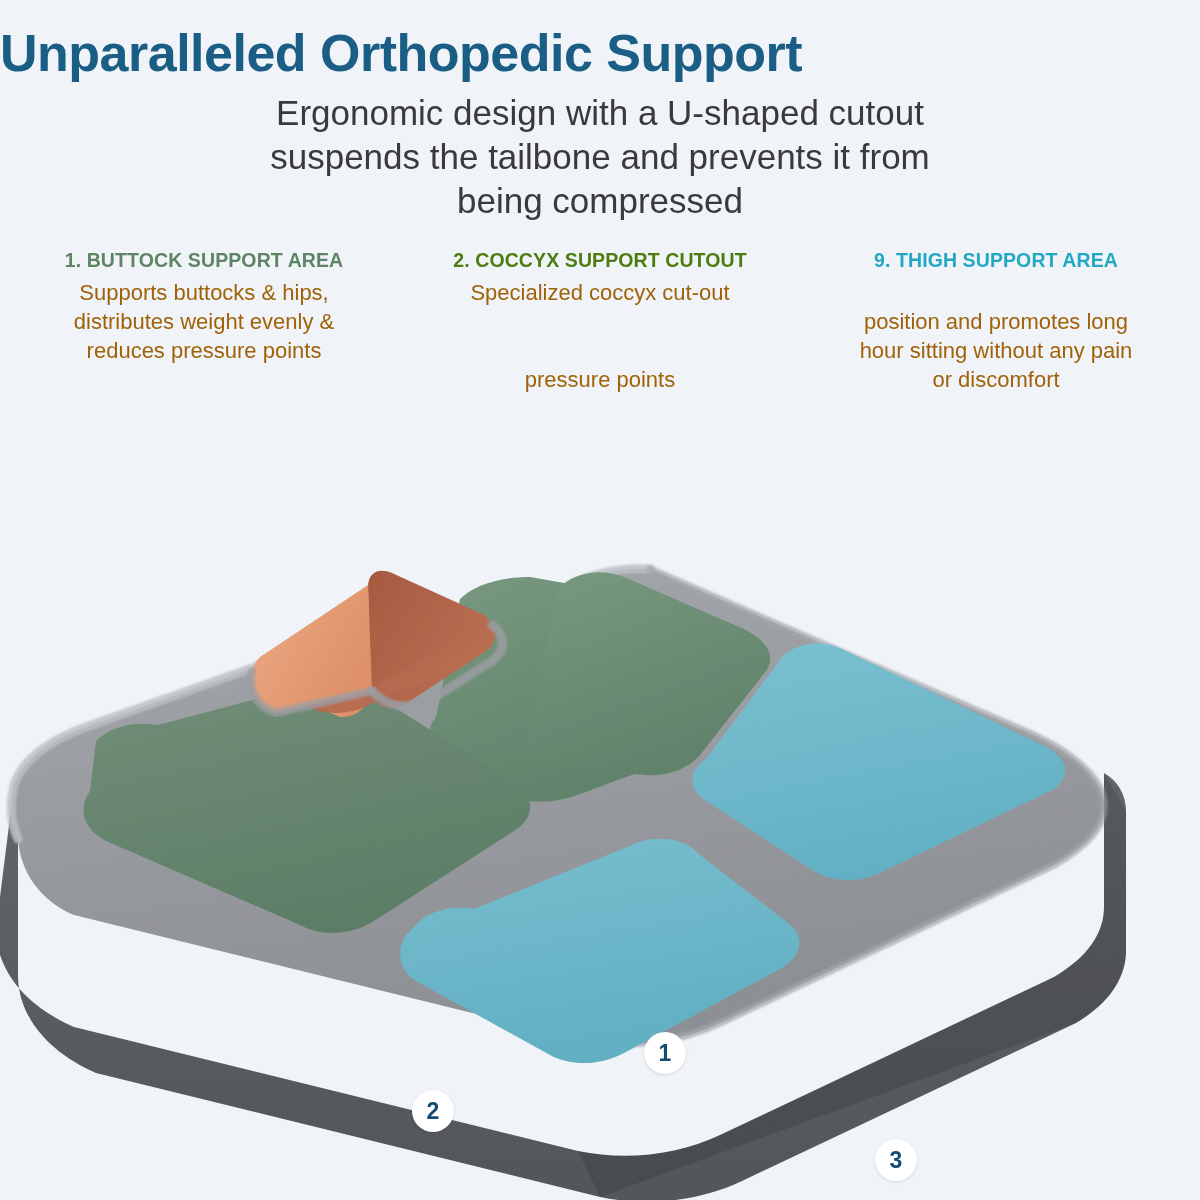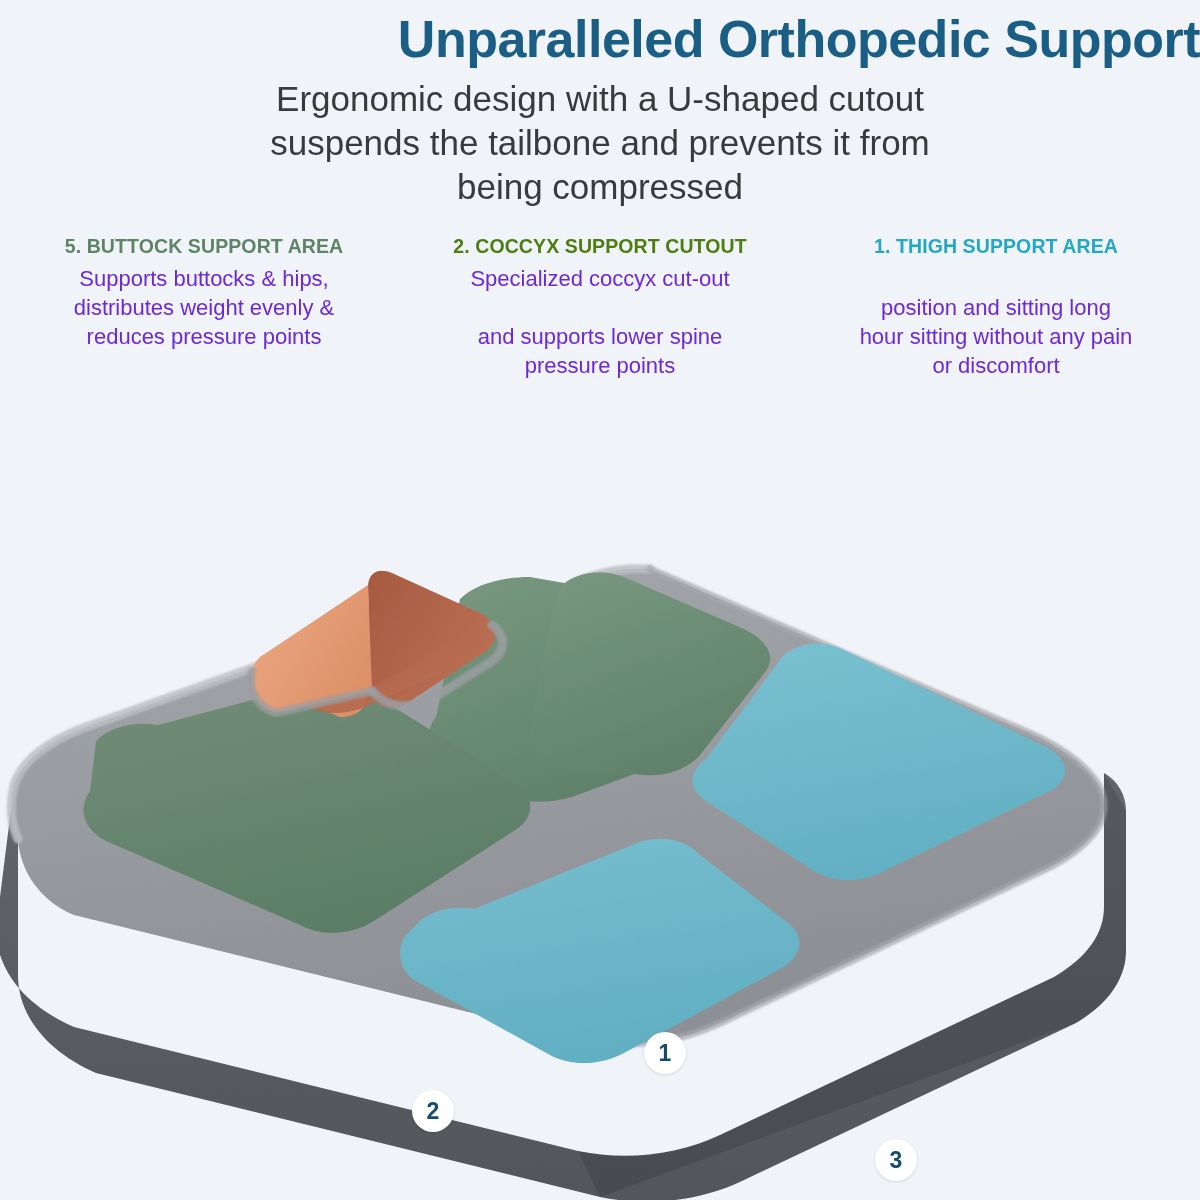--- a/index.html
+++ b/index.html
@@ -11,26 +11,26 @@
     width: 1200px;
     height: 1200px;
     background: #f0f4f8;
     font-family: "Liberation Sans", sans-serif;
     overflow: hidden;
     position: relative;
   }
 
   
   .headline {
-    text-align: right;
+    text-align: left;
     font-size: 52px;
     font-weight: bold;
     color: #1b5e85;
     letter-spacing: -0.5px;
-    margin: 12px 0 0 0;
+    margin: 26px 0 0 0;
     line-height: 1.06;
   }
   .subhead {
     text-align: center;
     font-size: 35px;
     color: #3a3a3c;
     line-height: 1.26;
     margin: 10px auto 0 auto;
     width: 900px;
     font-weight: 400;
@@ -52,21 +52,21 @@
     font-weight: bold;
     letter-spacing: 0.1px;
     margin: 0 0 6px 0;
     line-height: 1.15;
   }
   .feature-title.green  { color: #5d8465; }
   .feature-title.orange { color: #4d7c0f; }
   .feature-title.cyan   { color: #22a8c3; }
   .feature-body {
     font-size: 22px;
-    color: #6d28d9;
+    color: #a16207;
     line-height: 1.32;
     margin: 0;
     font-weight: 400;
   }
 
   
   .product-stage {
     position: absolute;
     left: 0;
     top: 455px;
@@ -102,43 +102,43 @@
 
 <div class="subhead">
   <div>Ergonomic design with a U-shaped cutout</div>
   <div>suspends the tailbone and prevents it from</div>
   <div>being compressed</div>
 </div>
 
 <div class="features">
 
   <div class="feature">
-    <p class="feature-title green">5. BUTTOCK SUPPORT AREA</p>
+    <p class="feature-title green">1. BUTTOCK SUPPORT AREA</p>
     <p class="feature-body">
       <span>Supports buttocks &amp; hips,</span><br>
       <span>distributes weight evenly &amp;</span><br>
       <span>reduces pressure points</span>
     </p>
   </div>
 
   <div class="feature">
     <p class="feature-title orange">2. COCCYX SUPPORT CUTOUT</p>
     <p class="feature-body">
       <span>Specialized coccyx cut-out</span><br>
       <br>
-      <span>and supports lower spine</span><br>
+      <br>
       <span>pressure points</span>
     </p>
   </div>
 
   <div class="feature">
-    <p class="feature-title cyan">1. THIGH SUPPORT AREA</p>
+    <p class="feature-title cyan">9. THIGH SUPPORT AREA</p>
     <p class="feature-body">
       <br>
-      <span>position and sitting long</span><br>
+      <span>position and promotes long</span><br>
       <span>hour sitting without any pain</span><br>
       <span>or discomfort</span>
     </p>
   </div>
 
 </div>
 
 <div class="product-stage">
 
   <svg class="product-svg" viewBox="0 0 1200 745" xmlns="http://www.w3.org/2000/svg">

